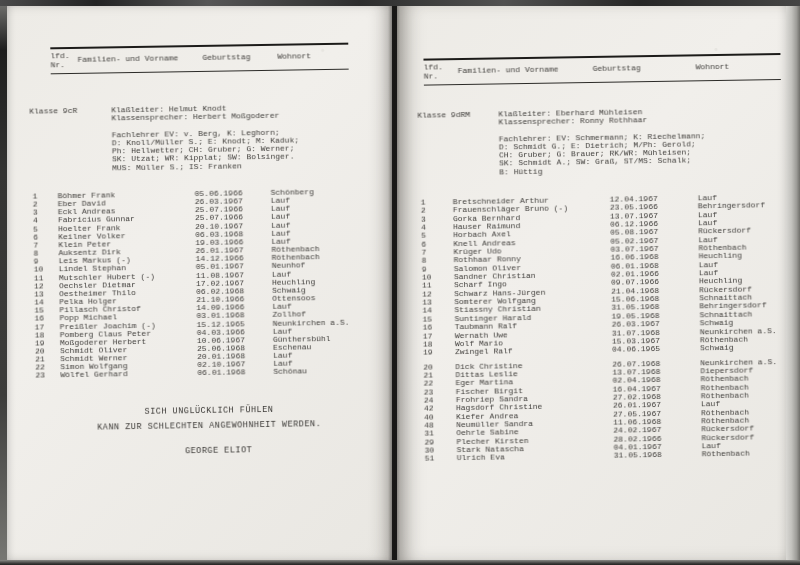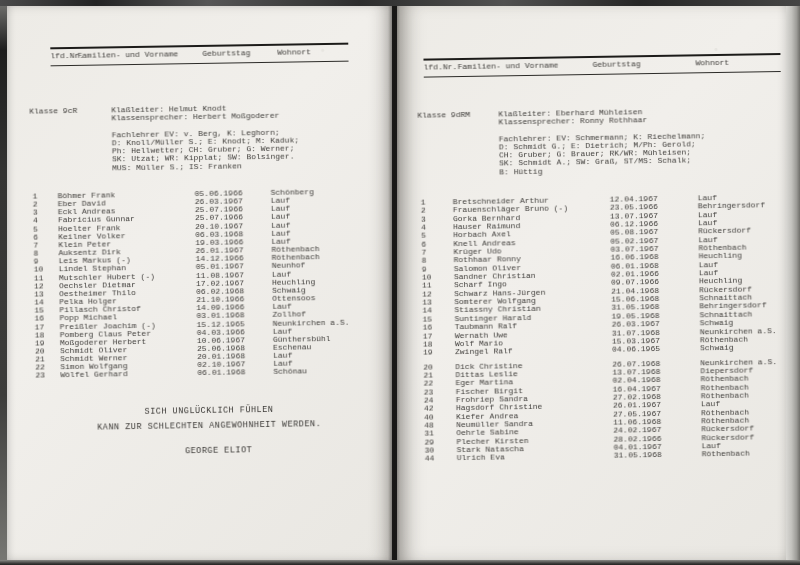--- a/index.html
+++ b/index.html
@@ -26,21 +26,21 @@
   .gutter{position:absolute;left:388px;top:0;width:12px;height:565px;
     background:linear-gradient(90deg,rgba(20,18,15,0) 0%,rgba(20,18,15,.35) 40%,rgba(20,18,15,.45) 55%,rgba(20,18,15,.15) 80%,rgba(20,18,15,0) 100%);}
 
   .rot{position:absolute;inset:0;transform:rotate(-0.9deg);filter:blur(.22px);color:#3f3d3a;}
 
   
   .thead{position:absolute;border-top:2.5px solid #1c1b19;border-bottom:1.5px solid #2b2a27;
     display:grid;align-items:center;font-size:8px;line-height:8.5px;padding:3px 0 4px 0;}
   .thead-left{left:47px;top:39px;width:298px;grid-template-columns:27px 125px 75px auto;}
   .thead-right{left:30px;top:51px;width:357px;grid-template-columns:34px 135px 103px auto;}
-  .lfd{display:flex;flex-direction:row;}
+  .lfd{display:flex;flex-direction:column;}
   .thead span{white-space:nowrap;}
 
   
   .classinfo{position:absolute;font-size:8px;line-height:8.3px;display:grid;}
   .classinfo-left{left:25px;top:99px;grid-template-columns:82px auto;}
   .classinfo-right{left:23px;top:104px;grid-template-columns:81px auto;}
   .fach{margin-top:8px;}
   .ci div{white-space:nowrap;}
 
   
@@ -452,21 +452,21 @@
             <span>28.02.1966</span>
             <span>Rückersdorf</span>
           </div>
           <div class="row">
             <span>30</span>
             <span>Stark Natascha</span>
             <span>04.01.1967</span>
             <span>Lauf</span>
           </div>
           <div class="row">
-            <span>44</span>
+            <span>51</span>
             <span>Ulrich Eva</span>
             <span>31.05.1968</span>
             <span>Röthenbach</span>
           </div>
         </div>
     </div>
   </div>
 
   <div class="gutter"></div>
   <div class="edge-top"></div>

